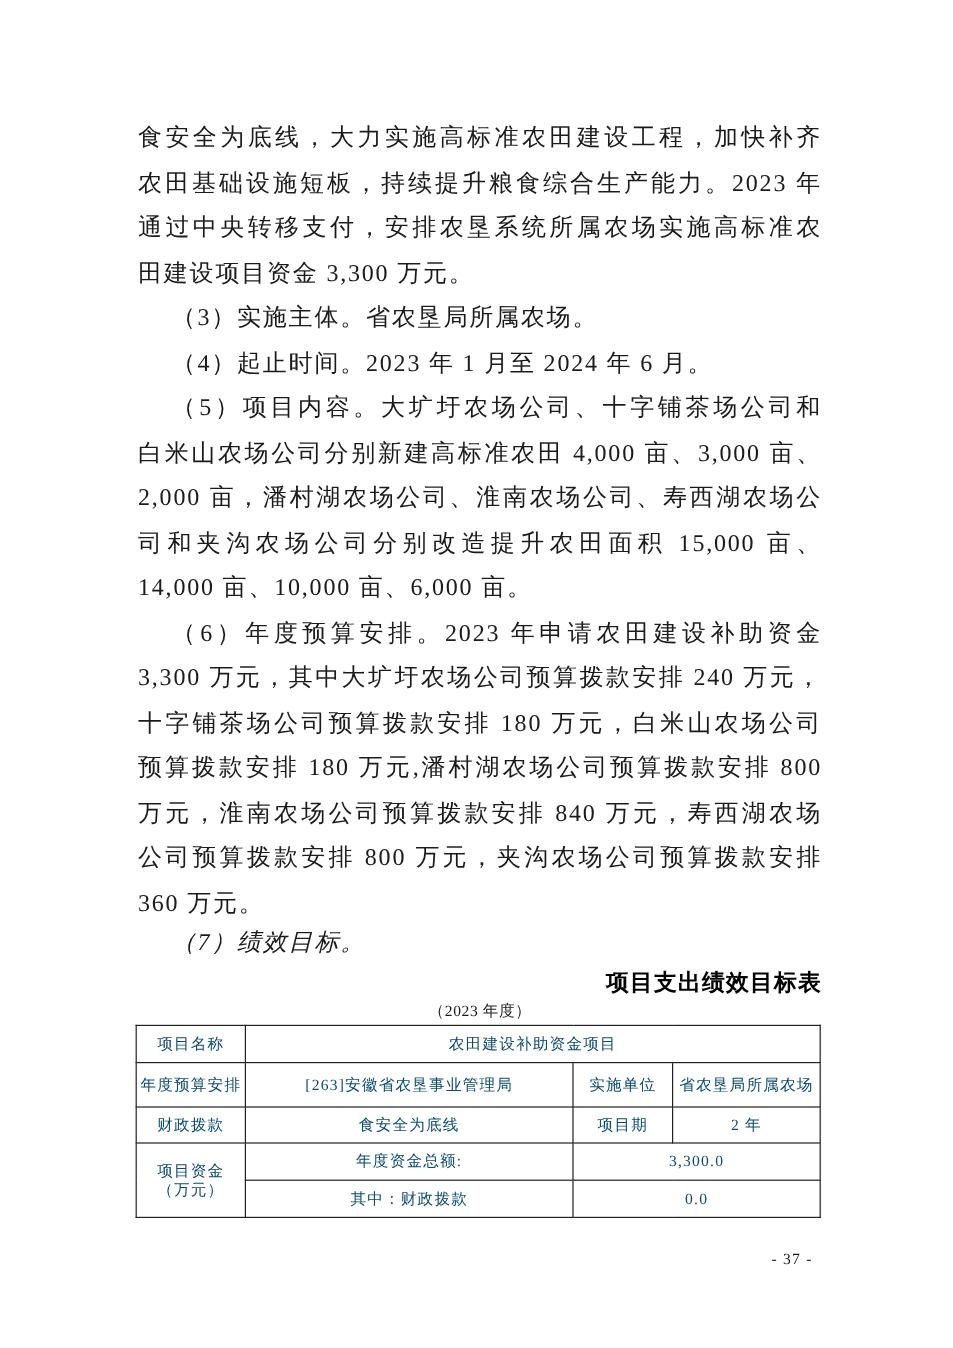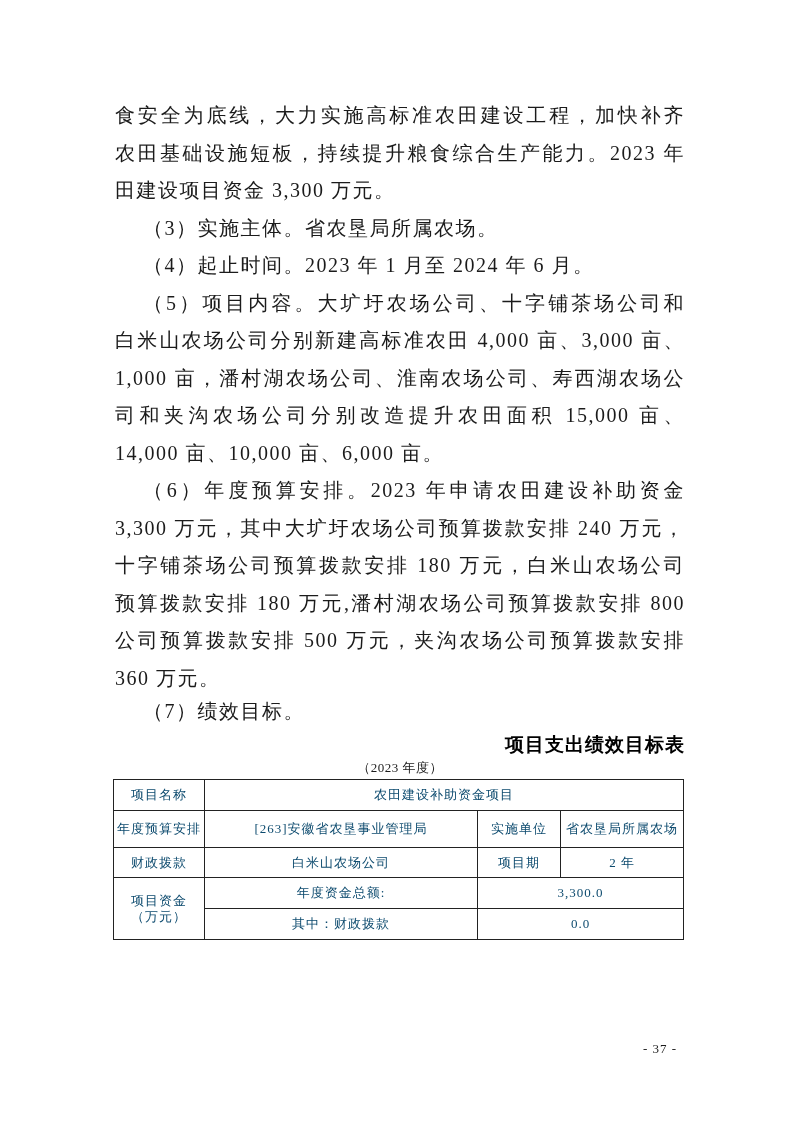--- a/index.html
+++ b/index.html
@@ -23,21 +23,21 @@
     font-size: 20px;
     line-height: 37.5px;
     letter-spacing: 1.5px;
     white-space: nowrap;
     text-align: justify;
     text-align-last: justify;
     text-justify: auto;
   }
   .ln.last { text-align-last: left; white-space: normal; }
   .ln.first { text-indent: 28px; }
-  .para-tight .ln { line-height: 29px; }
+  .para-tight .ln { line-height: 29px; font-style: italic; }
   .tbl-title {
     margin-top: 5px;
     height: 28px;
     line-height: 28px;
     text-align: right;
     font-family: "Liberation Sans", "DejaVu Sans", sans-serif;
     font-weight: 700;
     font-size: 19px;
     letter-spacing: 1px;
     color: #000;
@@ -85,45 +85,47 @@
 </style>
 </head>
 <body>
 
 <div class="page">
   <div class="content">
 
     <div class="para">
       <div class="ln">食安全为底线，大力实施高标准农田建设工程，加快补齐</div>
       <div class="ln">农田基础设施短板，持续提升粮食综合生产能力。2023 年</div>
+      <div class="ln">通过中央转移支付，安排农垦系统所属农场实施高标准农</div>
       <div class="ln last">田建设项目资金 3,300 万元。</div>
     </div>
 
     <div class="para">
       <div class="ln first last">（3）实施主体。省农垦局所属农场。</div>
     </div>
 
     <div class="para">
       <div class="ln first last">（4）起止时间。2023 年 1 月至 2024 年 6 月。</div>
     </div>
 
     <div class="para">
       <div class="ln first">（5）项目内容。大圹圩农场公司、十字铺茶场公司和</div>
       <div class="ln">白米山农场公司分别新建高标准农田 4,000 亩、3,000 亩、</div>
-      <div class="ln">1,000 亩，潘村湖农场公司、淮南农场公司、寿西湖农场公</div>
+      <div class="ln">2,000 亩，潘村湖农场公司、淮南农场公司、寿西湖农场公</div>
       <div class="ln">司和夹沟农场公司分别改造提升农田面积 15,000 亩、</div>
       <div class="ln last">14,000 亩、10,000 亩、6,000 亩。</div>
     </div>
 
     <div class="para">
       <div class="ln first">（6）年度预算安排。2023 年申请农田建设补助资金</div>
       <div class="ln">3,300 万元，其中大圹圩农场公司预算拨款安排 240 万元，</div>
       <div class="ln">十字铺茶场公司预算拨款安排 180 万元，白米山农场公司</div>
       <div class="ln">预算拨款安排 180 万元,潘村湖农场公司预算拨款安排 800</div>
-      <div class="ln">公司预算拨款安排 500 万元，夹沟农场公司预算拨款安排</div>
+      <div class="ln">万元，淮南农场公司预算拨款安排 840 万元，寿西湖农场</div>
+      <div class="ln">公司预算拨款安排 800 万元，夹沟农场公司预算拨款安排</div>
       <div class="ln last">360 万元。</div>
     </div>
 
     <div class="para para-tight">
       <div class="ln first last">（7）绩效目标。</div>
     </div>
 
     <div class="tbl-title">项目支出绩效目标表</div>
     <div class="tbl-year">（2023 年度）</div>
 
@@ -140,21 +142,21 @@
           <td class="h30" colspan="3">农田建设补助资金项目</td>
         </tr>
         <tr>
           <td class="h36">年度预算安排</td>
           <td class="h36">[263]安徽省农垦事业管理局</td>
           <td class="h36">实施单位</td>
           <td class="h36">省农垦局所属农场</td>
         </tr>
         <tr>
           <td class="h29">财政拨款</td>
-          <td class="h29">白米山农场公司</td>
+          <td class="h29">食安全为底线</td>
           <td class="h29">项目期</td>
           <td class="h29">2 年</td>
         </tr>
         <tr>
           <td class="h30 two-line" rowspan="2">
             <span>项目资金</span>
             <span>（万元）</span>
           </td>
           <td class="h30 cell-left">年度资金总额:</td>
           <td class="h30 cell-right" colspan="2">3,300.0</td>

